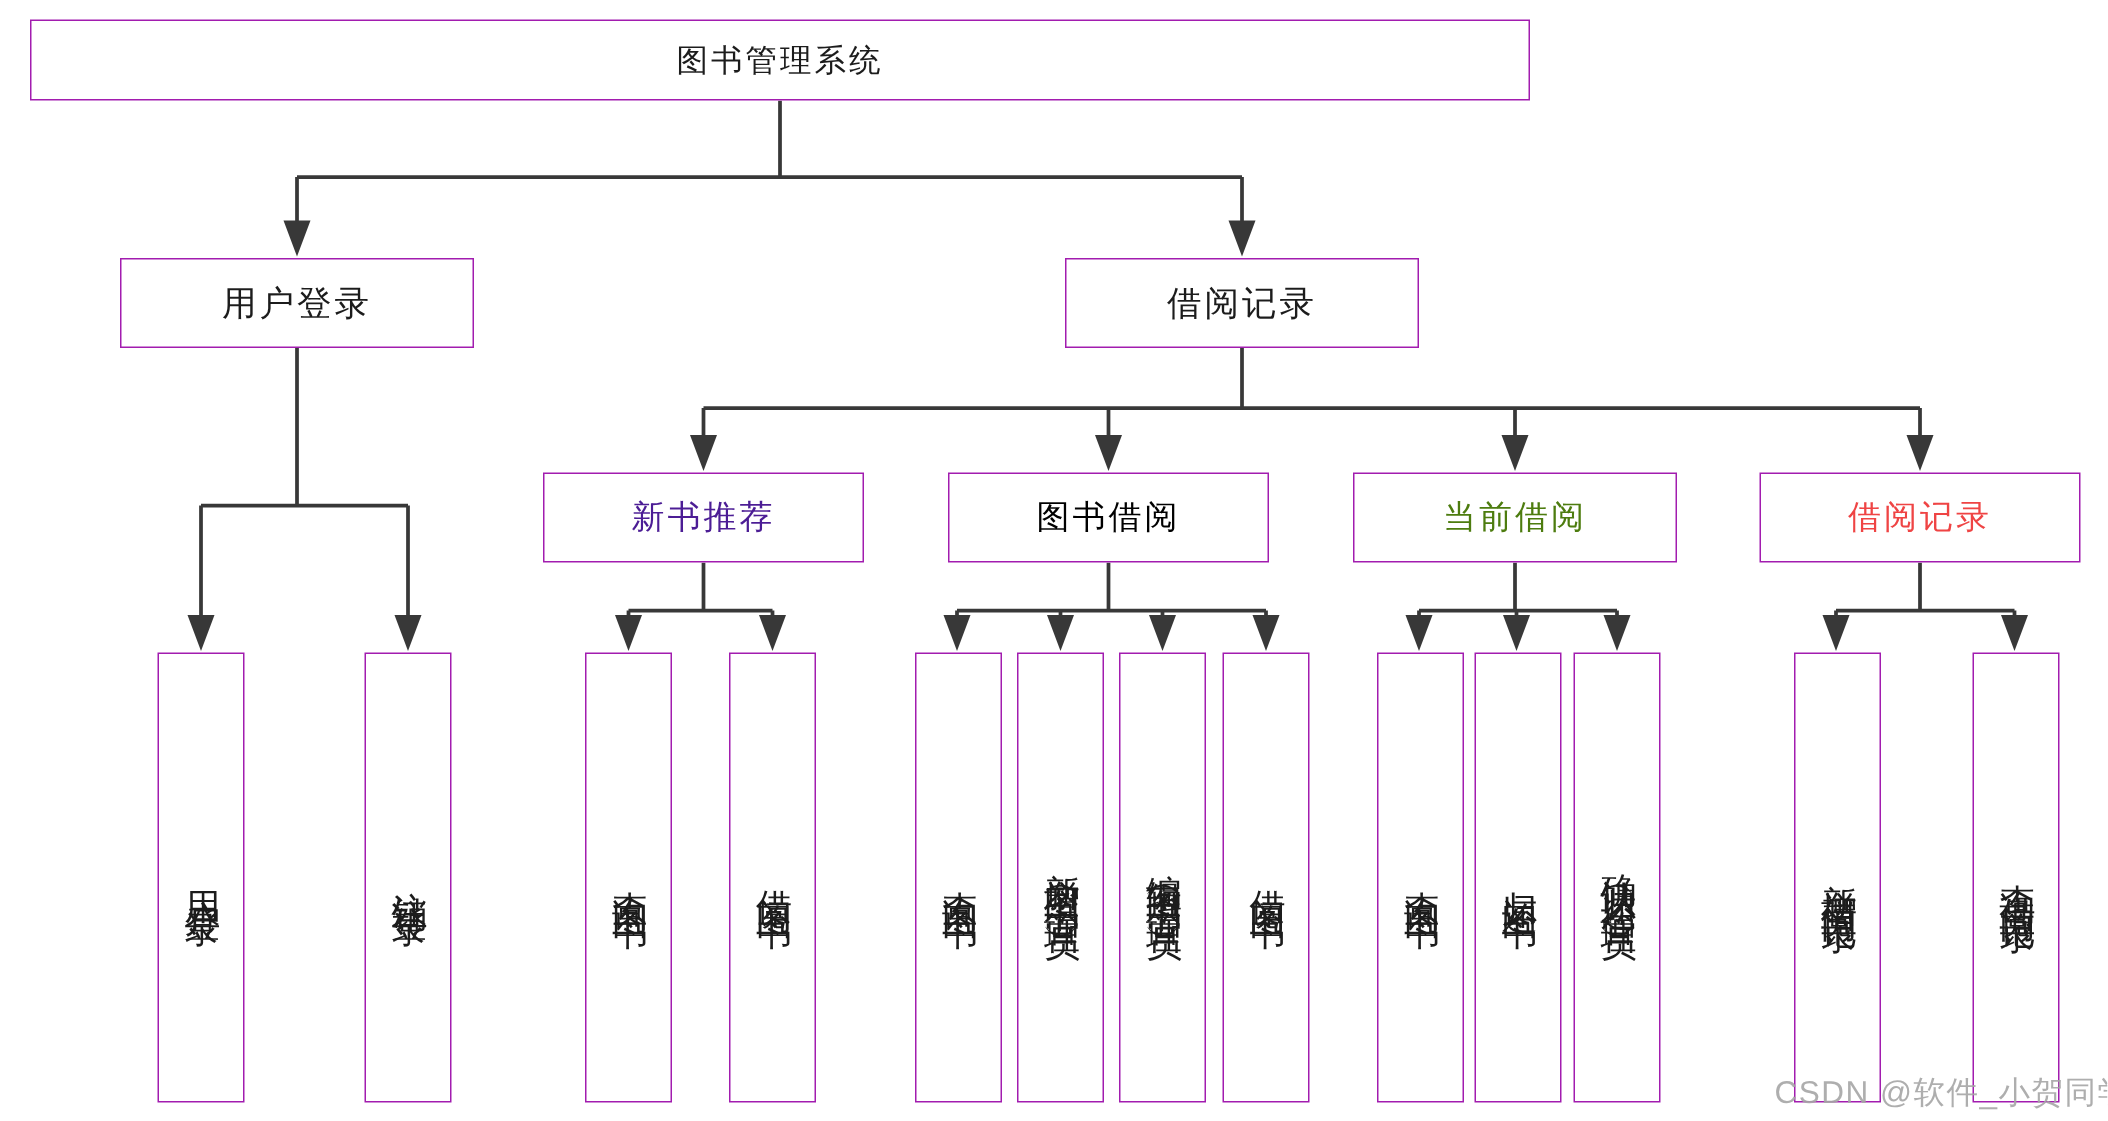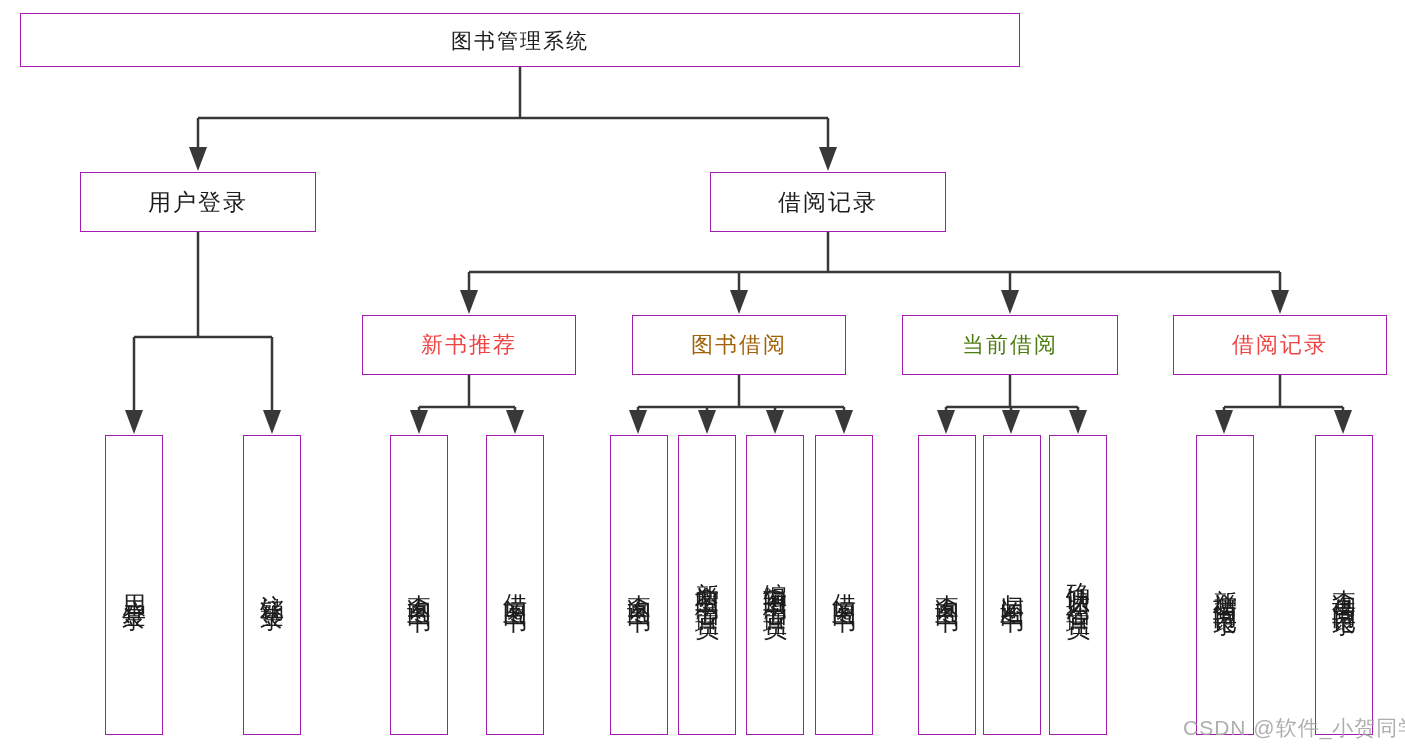--- a/index.html
+++ b/index.html
@@ -125,24 +125,24 @@
   </div>
 
   <div class="box l2" style="left:80px;top:172px;width:236px;height:60px">
     <span class="hlabel" style="color: rgb(28, 28, 28);">用户登录</span>
   </div>
   <div class="box l2" style="left:710px;top:172px;width:236px;height:60px">
     <span class="hlabel" style="color: rgb(28, 28, 28);">借阅记录</span>
   </div>
 
   <div class="box l3" style="left:362px;top:315px;width:214px;height:60px">
-    <span class="hlabel" style="color: #ef4444;">新书推荐</span>
+    <span class="hlabel" style="color: #4c1d95;">新书推荐</span>
   </div>
   <div class="box l3" style="left:632px;top:315px;width:214px;height:60px">
-    <span class="hlabel" style="color: #a16207;">图书借阅</span>
+    <span class="hlabel" style="color: #000000;">图书借阅</span>
   </div>
   <div class="box l3" style="left:902px;top:315px;width:216px;height:60px">
     <span class="hlabel" style="color: #4d7c0f;">当前借阅</span>
   </div>
   <div class="box l3" style="left:1173px;top:315px;width:214px;height:60px">
     <span class="hlabel" style="color: #ef4444;">借阅记录</span>
   </div>
 
   <div class="box leaf" style="left:105px;top:435px;width:58px;height:300px">
     <span class="vlabel" style="color: rgb(28, 28, 28);">用户登录</span>

